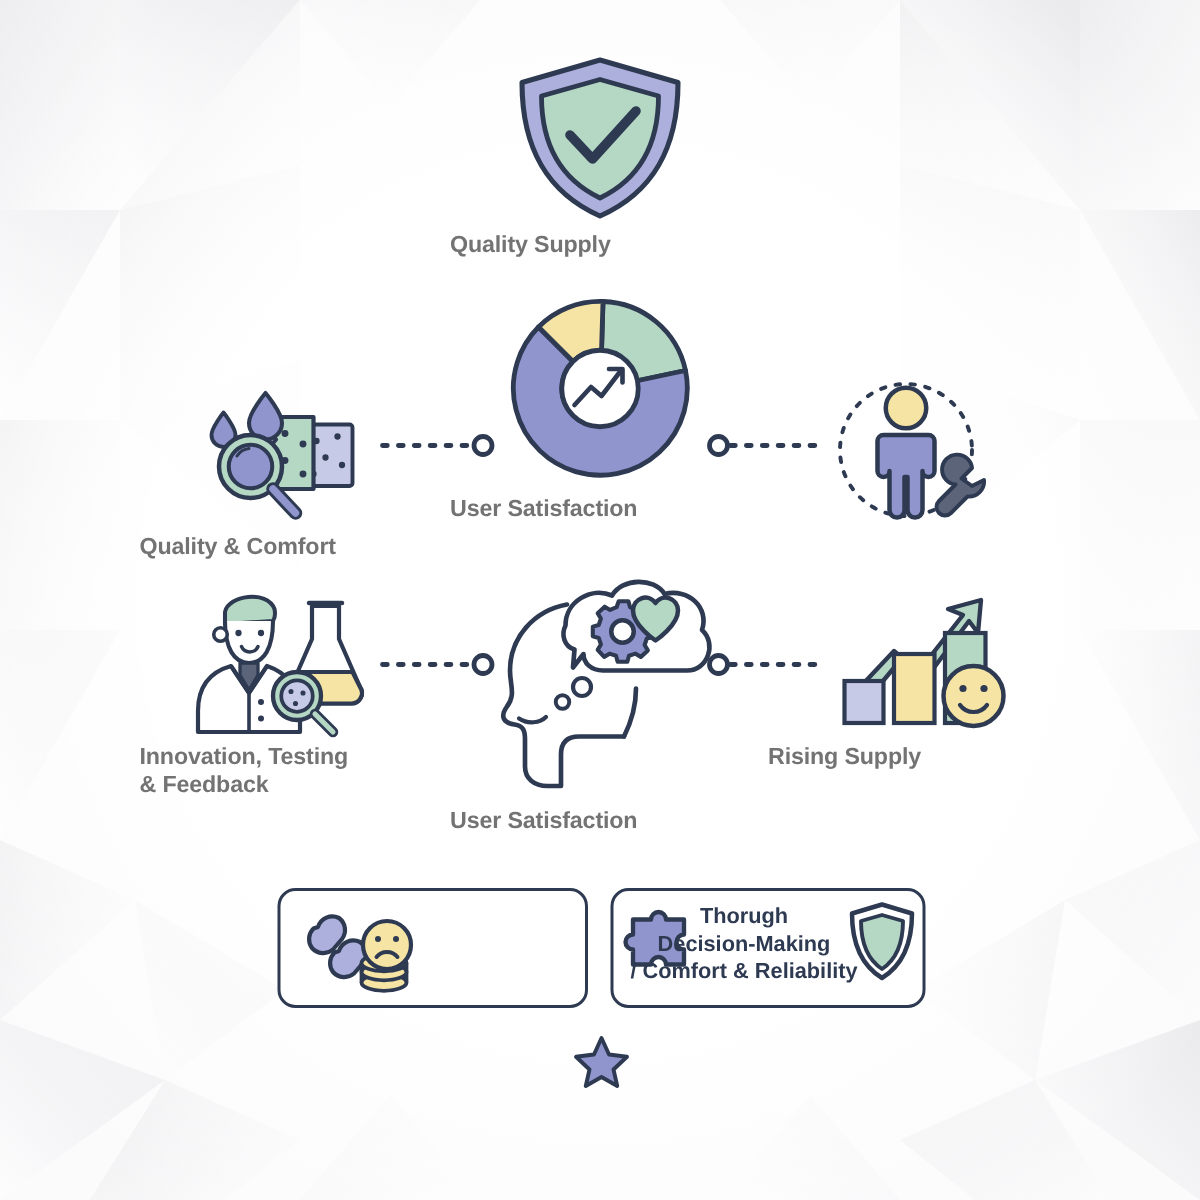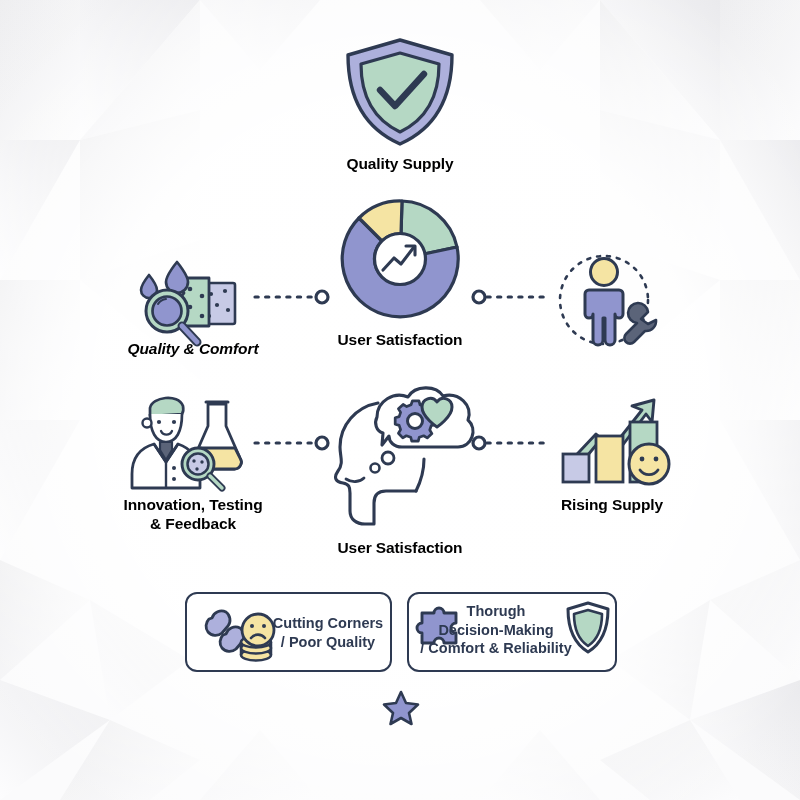--- a/index.html
+++ b/index.html
@@ -8,23 +8,22 @@
     font-family:"Liberation Sans", sans-serif;
     background:#ffffff;
     overflow:hidden;
     position:relative;
   }
   #stage{position:absolute;inset:0;width:800px;height:800px;}
   .bg{position:absolute;inset:0;z-index:0;}
   .layer{position:absolute;z-index:2;}
   .label{
     position:absolute;
-    color:#000000;
+    color:#737373;
     font-weight:bold;
-    text-align:center;
     line-height:1.22;
     letter-spacing:-0.1px;
     z-index:3;
     white-space:pre-line;
   }
   .lbl-md{font-size:15.5px;}
   .box{
     position:absolute;
     border:2px solid #2E3A52;
     border-radius:12px;
@@ -149,21 +148,21 @@
       <path d="M44 4 C44 4 55 17 55 24 A11 11 0 0 1 33 24 C33 17 44 4 44 4 Z" fill="#9095CE" stroke="#2E3A52" stroke-width="2.7" stroke-linejoin="round"></path>
       <path d="M16 17 C16 17 24 27 24 32 A8 8 0 0 1 8 32 C8 27 16 17 16 17 Z" fill="#9095CE" stroke="#2E3A52" stroke-width="2.6" stroke-linejoin="round"></path>
 
       <circle cx="34" cy="53" r="21" fill="#B5D8C4" stroke="#2E3A52" stroke-width="3"></circle>
       <circle cx="34" cy="53" r="14.5" fill="#9095CE" stroke="#2E3A52" stroke-width="2.7"></circle>
       <path d="M25 46 A11 11 0 0 1 33 41" fill="none" stroke="#2E3A52" stroke-width="2" stroke-linecap="round"></path>
       <path d="M49 68 L64 84" stroke="#2E3A52" stroke-width="9" stroke-linecap="round"></path>
       <path d="M49 68 L64 84" stroke="#9095CE" stroke-width="5" stroke-linecap="round"></path>
     </svg>
   </div>
-  <div class="label lbl-md" style="left:93px;top:340px;width:200px;font-style:italic;">Quality &amp; Comfort</div>
+  <div class="label lbl-md" style="left:93px;top:356px;width:200px;">Quality &amp; Comfort</div>
 
   <div class="layer" style="left:556px;top:252px;">
     <svg width="110" height="104" viewBox="0 0 110 104">
       <circle cx="48" cy="48" r="44" fill="none" stroke="#2E3A52" stroke-width="2.6" stroke-dasharray="3 7" stroke-linecap="round"></circle>
 
       <circle cx="48" cy="20" r="13.5" fill="#F5E4A3" stroke="#2E3A52" stroke-width="3"></circle>
 
       <path d="M33 38 L63 38 A4 4 0 0 1 67 42 L67 62 A4 4 0 0 1 59 62 L59 88 A5 5 0 0 1 49 88 L49 66
                L47 66 L47 88 A5 5 0 0 1 37 88 L37 62 A4 4 0 0 1 29 62 L29 42 A4 4 0 0 1 33 38 Z" fill="#9095CE" stroke="#2E3A52" stroke-width="3" stroke-linejoin="round"></path>
 
@@ -281,22 +280,20 @@
         <ellipse cx="56" cy="44" rx="15" ry="5.5" fill="#F5E4A3" stroke="#2E3A52" stroke-width="2.5"></ellipse>
         <path d="M41 38 L41 44 M71 38 L71 44" stroke="#2E3A52" stroke-width="2.5"></path>
         <ellipse cx="56" cy="38" rx="15" ry="5.5" fill="#F5E4A3" stroke="#2E3A52" stroke-width="2.5"></ellipse>
         <circle cx="58" cy="26" r="16" fill="#F5E4A3" stroke="#2E3A52" stroke-width="2.8"></circle>
         <circle cx="52" cy="22" r="2" fill="#2E3A52"></circle>
           <circle cx="64" cy="22" r="2" fill="#2E3A52"></circle>
         <path d="M51 34 A9 9 0 0 1 65 34" fill="none" stroke="#2E3A52" stroke-width="2.6" stroke-linecap="round"></path>
       </g>
     </svg>
   </div>
-  <div class="boxtext" style="left:264px;top:614px;width:128px;">Cutting Corners
-/ Poor Quality</div>
 
   <div class="box" style="left:407px;top:592px;width:210px;height:80px;"></div>
   <div class="layer" style="left:414px;top:601px;">
     <svg width="52" height="52" viewBox="0 0 52 52">
       <path d="M8 12 L20 12 A5 5 0 1 1 30 12 L42 12 L42 22 A5 5 0 1 0 42 32 L42 42 L30 42
                A5 5 0 1 0 20 42 L8 42 L8 32 A5 5 0 1 1 8 22 Z" fill="#9095CE" stroke="#2E3A52" stroke-width="2.9" stroke-linejoin="round"></path>
     </svg>
   </div>
   <div class="layer" style="left:565px;top:601px;">
     <svg width="46" height="54" viewBox="0 0 46 54">

